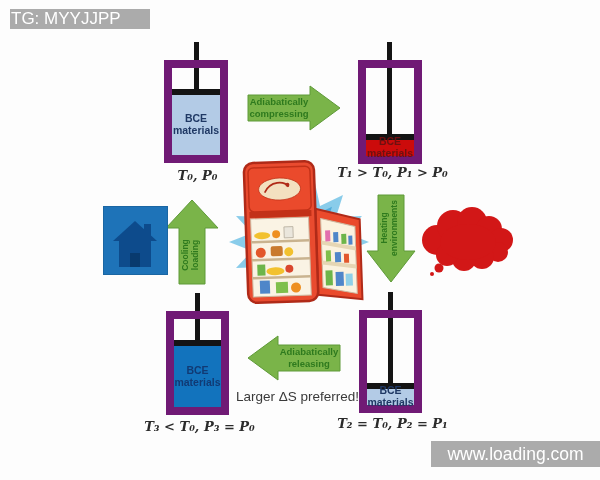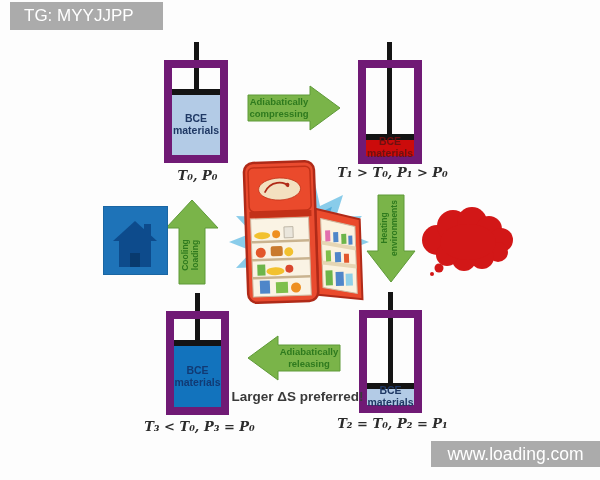--- a/index.html
+++ b/index.html
@@ -3,21 +3,21 @@
 <meta charset="utf-8">
 <style>
   html,body{margin:0;padding:0;background:#fff;}
   #canvas{
     position:relative;width:600px;height:480px;background:#fdfdfd;
     font-family:"Liberation Sans",sans-serif;overflow:hidden;
   }
   
   .wm{position:absolute;background:rgba(164,164,164,.92);color:#fff;
       display:flex;align-items:center;}
-  .wm-top{left:10px;top:2px;width:139px;height:28px;font-size:17px;padding-left:14px;}
+  .wm-top{left:10px;top:9px;width:139px;height:20px;font-size:17px;padding-left:1px;}
   .wm-bottom{left:431px;top:441px;width:169px;height:26px;font-size:17.5px;justify-content:center;}
   
   .cyl{position:absolute;width:95px;}
   .cyl .rod{position:absolute;width:5px;background:#141414;}
   .cyl .box{position:absolute;border:8px solid #701a75;box-sizing:border-box;background:transparent;}
   .cyl .piston{position:absolute;left:0;right:0;height:6px;background:#141414;}
   .cyl .fill{position:absolute;left:0;right:0;bottom:0;display:flex;align-items:center;justify-content:center;
              text-align:center;font-weight:bold;font-size:10.5px;line-height:1.12;color:#1f3864;}
   .cyl .state{position:absolute;left:-18px;right:-18px;text-align:center;white-space:nowrap;
               font-family:"DejaVu Serif",serif;font-style:italic;font-weight:bold;
@@ -42,21 +42,21 @@
   .cyl-bl .fill{top:27px;background:#1273bd;color:#113a74;}
   .cyl-bl .state{top:126px;}
   .cyl-br{left:345px;top:292px;height:142px;}
   .cyl-br .rod{left:43px;top:0;height:92px;}
   .cyl-br .box{left:14px;top:18px;width:63px;height:103px;}
   .cyl-br .piston{top:65px;}
   .cyl-br .fill{top:71px;background:#b3cbe6;}
   .cyl-br .state{top:124px;}
   .abs{position:absolute;}
   .note{position:absolute;left:225px;top:389px;width:145px;text-align:center;
-        font-weight:bold;font-size:13.5px;color:#3a3a3a;}
+        font-weight:normal;font-size:13.5px;color:#3a3a3a;}
   svg text{font-family:"Liberation Sans",sans-serif;font-weight:bold;}
   .arrow-label{fill:#2e7a1e;}
 </style>
 </head>
 <body>
 
 <div id="canvas">
 
   <div class="wm wm-top">TG: MYYJJPP</div>
 

